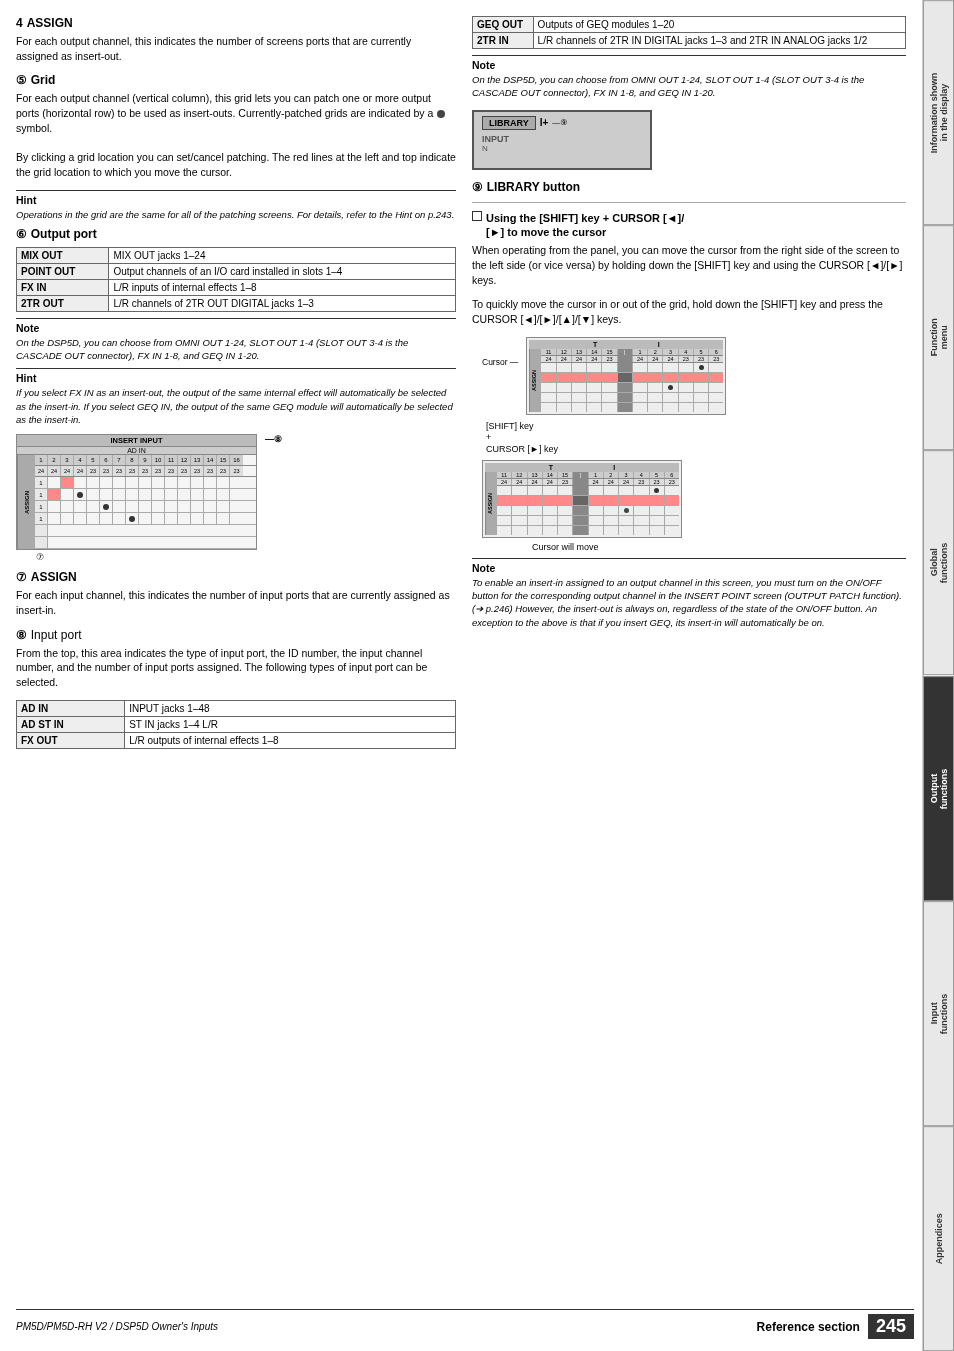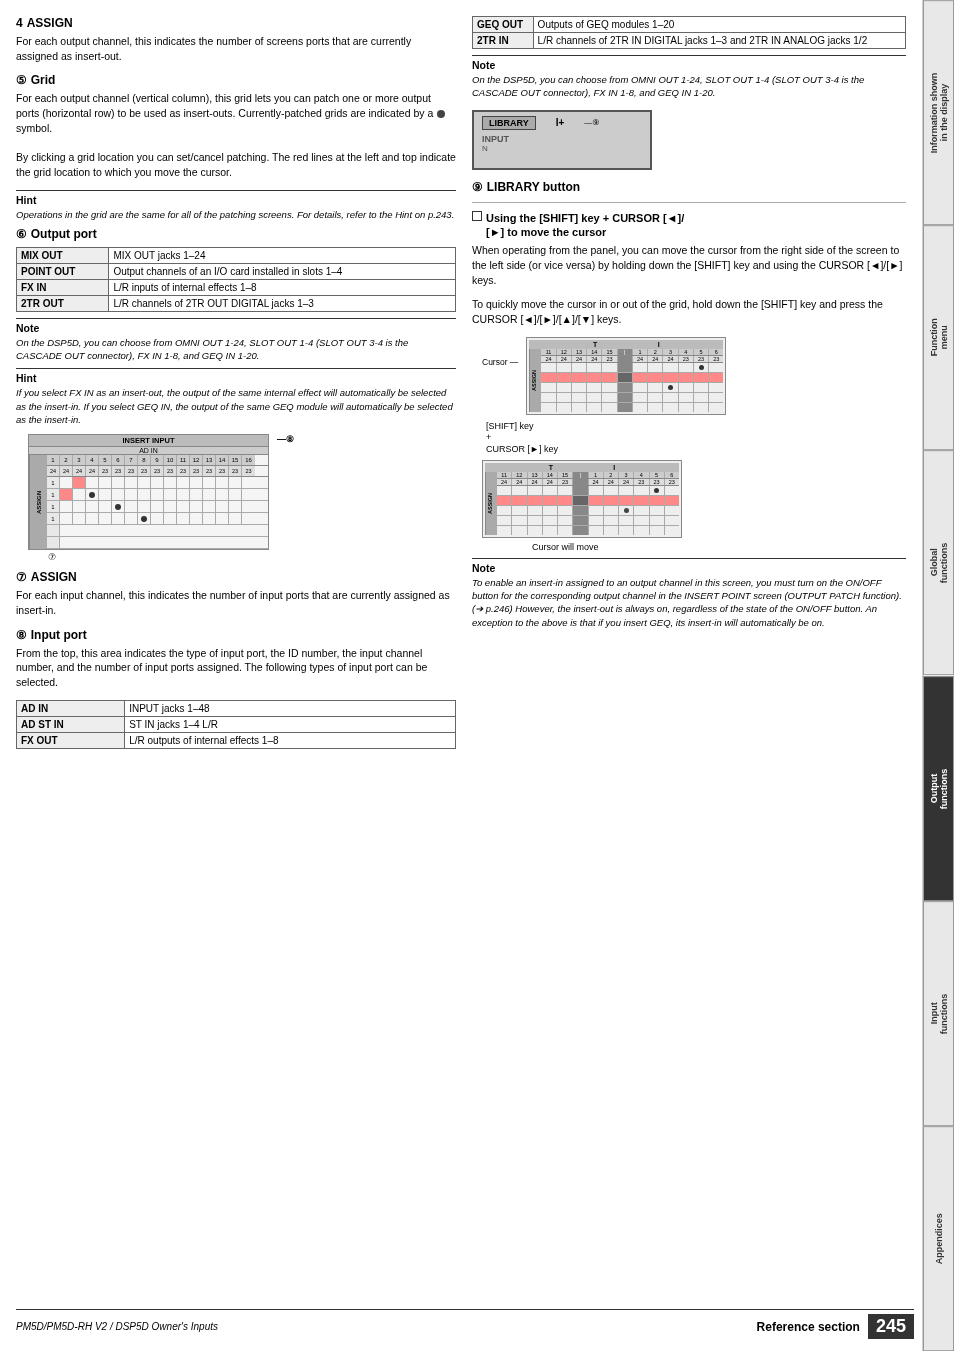--- a/index.html
+++ b/index.html
@@ -278,21 +278,21 @@
         <div class="note-box">
           <div class="note-label">Note</div>
           <div class="note-text">On the DSP5D, you can choose from OMNI OUT 1-24, SLOT OUT 1-4 (SLOT OUT 3-4 is the CASCADE OUT connector), FX IN 1-8, and GEQ IN 1-20.</div>
         </div>
         <div class="hint-box">
           <div class="hint-label">Hint</div>
           <div class="hint-text">If you select FX IN as an insert-out, the output of the same internal effect will automatically be selected as the insert-in. If you select GEQ IN, the output of the same GEQ module will automatically be selected as the insert-in.</div>
         </div>
       </div>
 
-      <div class="diagram-container" style="margin: 8px 12px;">
+      <div class="diagram-container" style="margin: 8px 0;">
         <div style="display:flex; align-items:flex-start; gap:4px; position:relative;">
 
           <div style="border:1px solid #888; display:inline-block; background:#f5f5f5;">
 
             <div style="background:#bbb; text-align:center; font-size:7.5px; font-weight:bold; padding:1px 0; border-bottom:1px solid #888;">INSERT INPUT</div>
 
             <div style="background:#ccc; text-align:center; font-size:7px; padding:0; border-bottom:1px solid #888;">AD IN</div>
 
             <div style="display:flex;">
               <div style="width:18px; background:#aaa; border-right:1px solid #888; font-size:6px; font-weight:bold; display:flex; align-items:center; justify-content:center; writing-mode:vertical-rl; transform:rotate(180deg); padding:2px;">ASSIGN</div>
@@ -442,21 +442,21 @@
         <div class="section-heading">
           <span class="section-num">⑦</span>
           <span style="font-weight:bold;">ASSIGN</span>
         </div>
         <div class="section-body">For each input channel, this indicates the number of input ports that are currently assigned as insert-in.</div>
       </div>
 
       <div>
         <div class="section-heading">
           <span class="section-num">⑧</span>
-          <span style="font-weight:bold;">Input port</span>
+          <span style="font-weight:normal;">Input port</span>
         </div>
         <div class="section-body">From the top, this area indicates the type of input port, the ID number, the input channel number, and the number of input ports assigned. The following types of input port can be selected.</div>
 
         <table class="data-table">
           <tbody>
             <tr>
               <td>AD IN</td>
               <td>INPUT jacks 1–48</td>
             </tr>
             <tr>
@@ -487,21 +487,21 @@
         </tbody>
       </table>
 
       <div class="note-box">
         <div class="note-label">Note</div>
         <div class="note-text">On the DSP5D, you can choose from OMNI OUT 1-24, SLOT OUT 1-4 (SLOT OUT 3-4 is the CASCADE OUT connector), FX IN 1-8, and GEQ IN 1-20.</div>
       </div>
 
       <div style="margin: 10px 0; display:flex; align-items:flex-start; gap:6px;">
         <div style="border:2px solid #555; background:#ccc; padding:4px 8px; width:180px; min-height:60px; position:relative;">
-          <div style="display:flex; align-items:center; gap:20px;">
+          <div style="display:flex; align-items:center; gap:4px;">
             <div style="background:#aaa; border:1.5px solid #444; padding:1px 6px; font-size:9px; font-weight:bold;">LIBRARY</div>
             <div style="font-size:10px; font-weight:bold;">I+</div>
             <div style="font-size:8px;">—⑨</div>
           </div>
           <div style="margin-top:4px; font-size:9px; font-weight:bold; color:#555;">INPUT</div>
           <div style="font-size:8px; color:#555;">N</div>
         </div>
       </div>
 
       <div style="margin-bottom:8px;">

